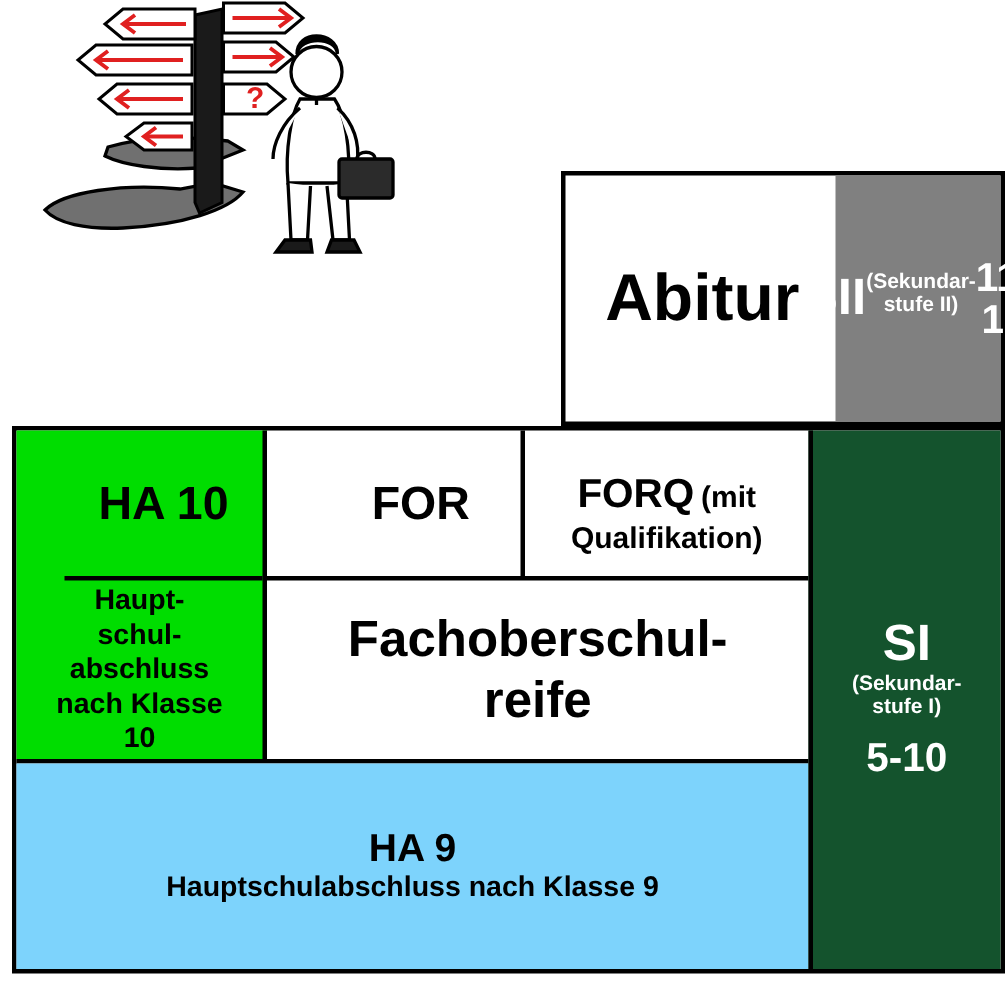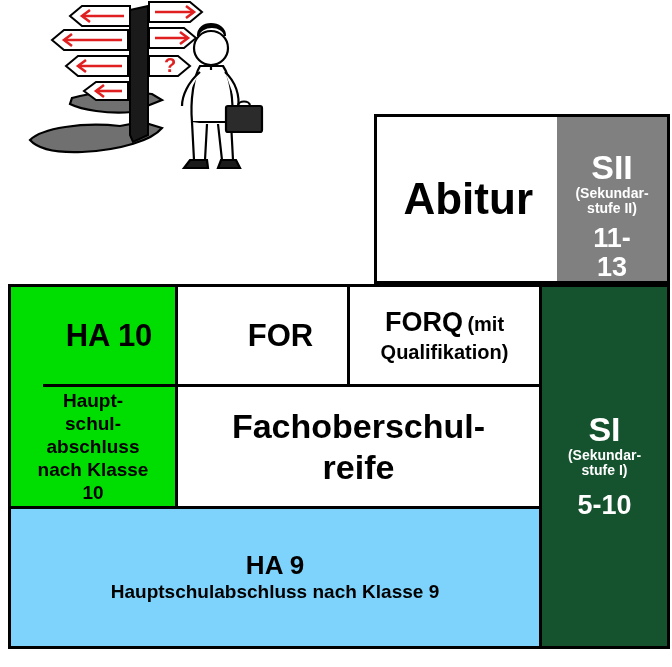--- a/index.html
+++ b/index.html
@@ -54,23 +54,23 @@
     font-size: 44px;
     font-weight: bold;
     color: #000;
     letter-spacing: 0px;
   }
   .sii-cell {
     width: 110px;
     flex: 0 0 110px;
     background: #808080;
     display: flex;
-    flex-direction: column;
-    align-items: center;
-    justify-content: flex-end;
+    flex-direction: row;
+    align-items: center;
+    justify-content: center;
     box-sizing: border-box;
     color: #ffffff;
     text-align: center;
   }
   .sii-title {
     font-size: 34px;
     font-weight: bold;
     line-height: 1.0;
     margin-bottom: 2px;
   }
@@ -227,21 +227,21 @@
   }
   .for-label {
     font-size: 31px;
     font-weight: bold;
     color: #000;
     margin-left: 36px;
   }
   .forq-cell {
     flex: 1 1 auto;
     display: flex;
-    align-items: center;
+    align-items: flex-end;
     justify-content: center;
     text-align: center;
     box-sizing: border-box;
     padding: 12px 8px;
   }
   .forq-text {
     line-height: 1.25;
   }
   .forq-main {
     font-size: 27px;

